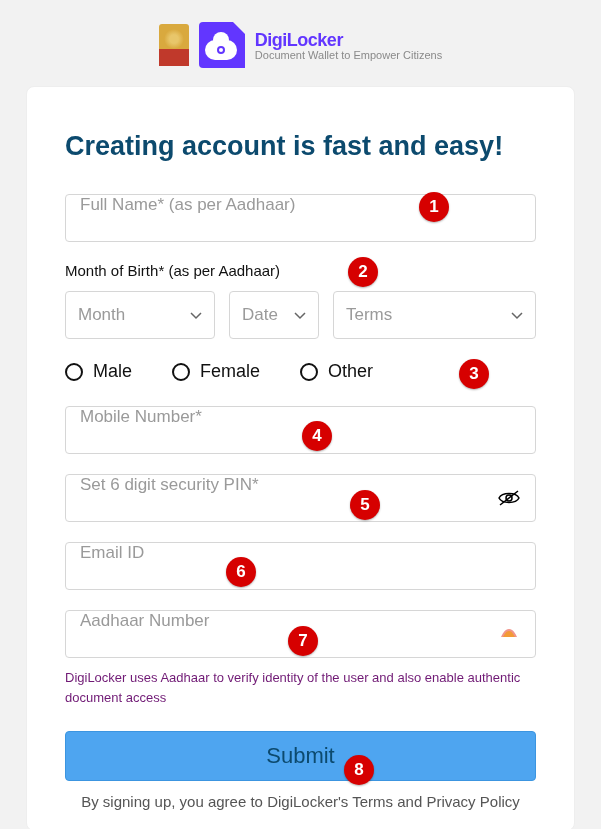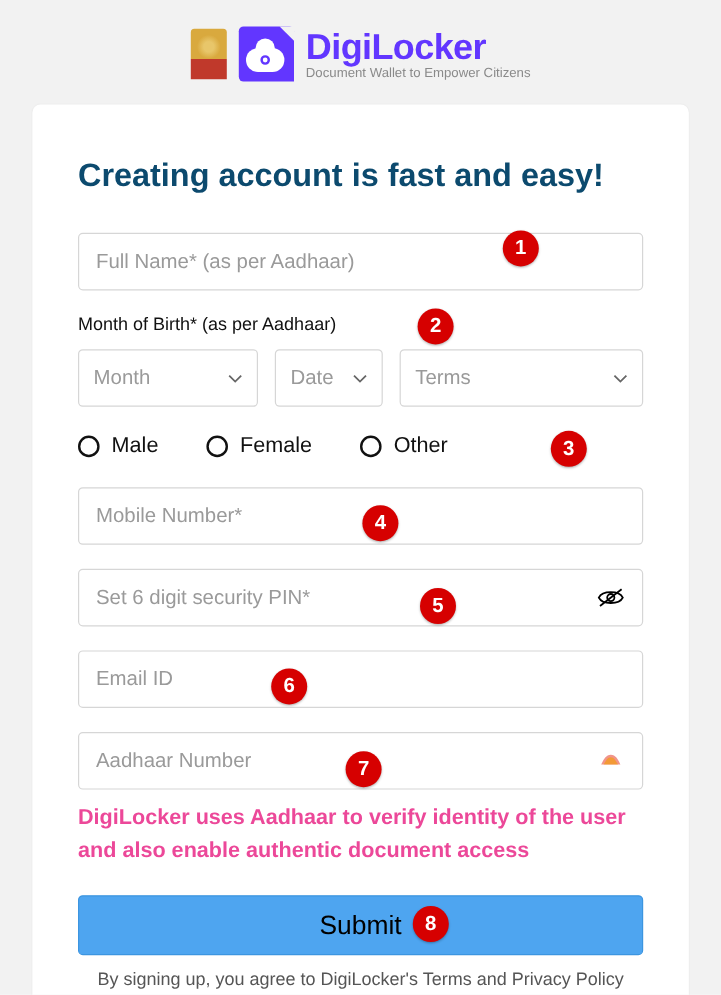--- a/index.html
+++ b/index.html
@@ -51,21 +51,21 @@
     }
     .logo-mark .cloud::before {
       content:""; position:absolute; left:8px; top:-8px;
       width:16px; height:16px; background:#fff; border-radius:50%;
     }
     .logo-mark .cloud .lock {
       position:absolute; left:50%; top:50%; transform:translate(-50%,-50%);
       width:8px; height:8px; border:2px solid #6236ff; border-radius:50%;
     }
     .brand-text { display:flex; flex-direction:column; }
-    .brand-text .title { color:#6236ff; font-weight:800; font-size:30px; letter-spacing:-0.5px; }
+    .brand-text .title { color:#6236ff; font-weight:800; font-size:18px; letter-spacing:-0.5px; }
     .brand-text .sub { color:#8a8a8a; font-size:11px; margin-top:-2px; }
 
     .card {
       background:#fff;
       margin: 0 26px;
       border-radius: 8px;
       border: 1px solid #eee;
       padding: 44px 38px 20px;
       position: relative;
     }
@@ -73,25 +73,25 @@
       font-size: 27px;
       font-weight: 800;
       color:#0c4a6e;
       margin-bottom: 32px;
     }
     .field {
       width:100%;
       height:48px;
       border:1px solid #d6d6d6;
       border-radius:4px;
-      padding: 14px 14px;
+      padding: 0 14px;
       font-size:17px;
       color:#888;
       display:flex;
-      align-items:center;
+      align-items:flex-start;
       background:#fff;
       margin-bottom: 20px;
       position:relative;
     }
     .field input { border:none; outline:none; font-size:17px; width:100%; background:transparent; }
     .field input::placeholder { color:#9a9a9a; }
 
     .dob-label { font-size:15px; color:#111; margin-bottom:12px; display:block; }
     .dob-row { display:flex; gap:14px; margin-bottom:22px; }
     .select {
@@ -115,27 +115,27 @@
     .radio-circle {
       width:18px; height:18px; border:2px solid #111; border-radius:50%;
     }
     .pin-field { margin-bottom:20px; }
     .eye-icon { position:absolute; right:14px; top:50%; transform:translateY(-50%); color:#111; }
     .aadhaar-icon-img {
       position:absolute; right:14px; top:50%; transform:translateY(-50%);
       width:24px; height:14px;
     }
 
-    .help-text { font-size:18px; color:#ec4899; line-height:1.5; margin-top:-2px; margin-bottom:24px;font-weight:bold; }
+    .help-text { font-size:13px; color:#701a75; line-height:1.5; margin-top:-2px; margin-bottom:24px; }
     .submit-btn {
       width:100%; height:50px;
       background:#4ea5f0;
       border:1px solid #3c95e0;
       border-radius:4px;
-      color:#000000; font-size:22px;
+      color:#0c4a6e; font-size:22px;
       display:flex; align-items:center; justify-content:center;
       cursor:pointer;
       margin-bottom:12px;
     }
     .terms-text { font-size:15px; color:#555; text-align:center; }
 
     .badge {
       position:absolute;
       width:30px; height:30px;
       background:#d60000;

